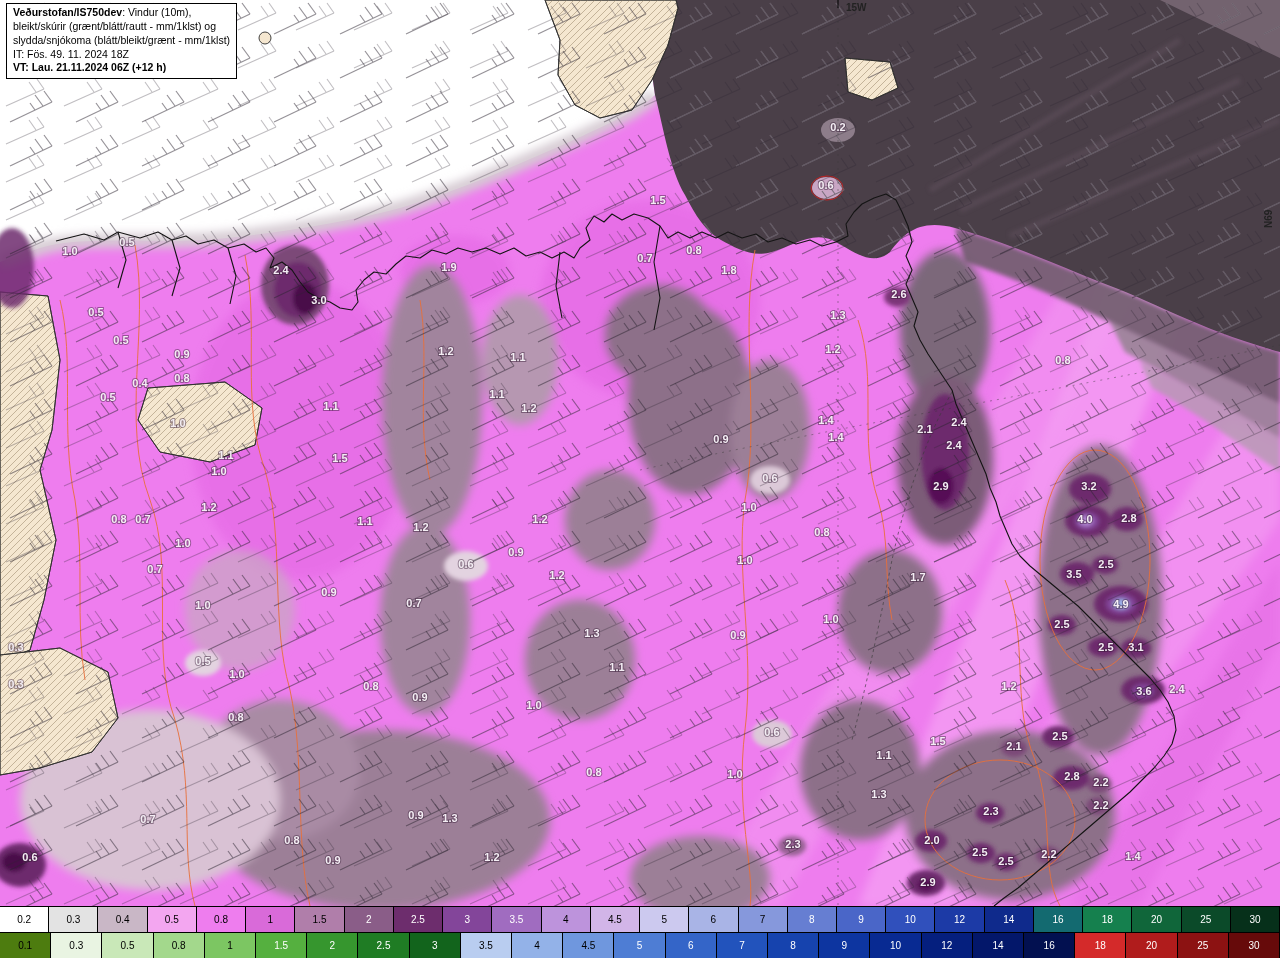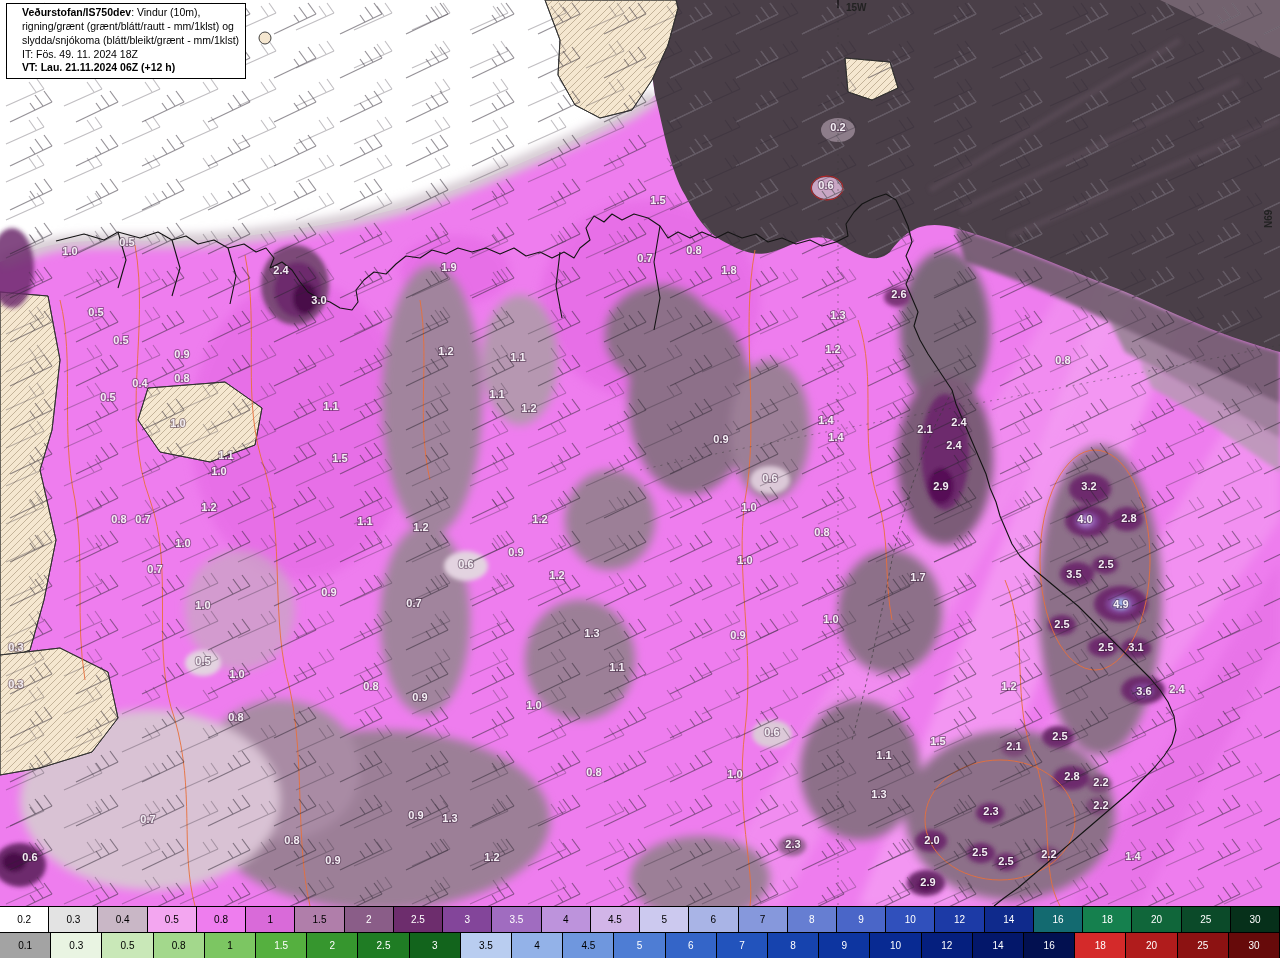--- a/index.html
+++ b/index.html
@@ -5,21 +5,21 @@
   html,body{margin:0;padding:0;}
   body{
     width:1280px;height:958px;overflow:hidden;background:#fff;
     font-family:"Liberation Sans",sans-serif;position:relative;
   }
   .map-wrap{position:relative;width:1280px;height:906px;background:#ee7dee;}
   svg{display:block;}
   .header-box{
     position:absolute;top:3px;left:6px;z-index:5;
     background:#ffffff;border:1px solid #000;
-    padding:2px 6px 3px 15px;font-size:10.5px;line-height:1.32;color:#000;
+    padding:2px 6px 3px 6px;font-size:10.5px;line-height:1.32;color:#000;
     max-width:270px;
   }
   .header-box .ln{display:block;white-space:nowrap;}
   .header-box b{font-weight:bold;}
   .scales{width:1280px;height:52px;border-top:1px solid #000;box-sizing:border-box;}
   .scalebar{
     display:flex;width:1280px;height:26px;box-sizing:border-box;
     border-bottom:1px solid #000;
   }
   .scalebar .cell{
@@ -343,21 +343,21 @@
 
     <g id="grid-labels">
       <line x1="838" y1="0" x2="838" y2="8" stroke="#000" stroke-width="1"></line>
       <text x="846" y="11">15W</text>
       <text x="1272" y="228" transform="rotate(-90 1272 228)">N69</text>
     </g>
   </svg>
 
   <div class="header-box">
     <span class="ln"><b>Veðurstofan/IS750dev</b><span>: Vindur (10m),</span></span>
-    <span class="ln">rigning/grænt (grænt/blátt/rautt - mm/1klst) og</span>
+    <span class="ln">bleikt/skúrir (grænt/blátt/rautt - mm/1klst) og</span>
     <span class="ln">slydda/snjókoma (blátt/bleikt/grænt - mm/1klst)</span>
     <span class="ln">IT: Fös. 49. 11. 2024 18Z</span>
     <span class="ln"><b>VT: Lau. 21.11.2024 06Z (+12 h)</b></span>
   </div>
 </div>
 
 <div class="scales">
   <div class="scalebar">
       <div class="cell" style="background: rgb(255, 255, 255); color: rgb(0, 0, 0);">0.2</div>
       <div class="cell" style="background: rgb(227, 227, 227); color: rgb(0, 0, 0);">0.3</div>
@@ -380,21 +380,21 @@
       <div class="cell" style="background: rgb(48, 80, 188); color: rgb(255, 255, 255);">10</div>
       <div class="cell" style="background: rgb(28, 58, 166); color: rgb(255, 255, 255);">12</div>
       <div class="cell" style="background: rgb(15, 42, 140); color: rgb(255, 255, 255);">14</div>
       <div class="cell" style="background: rgb(19, 106, 112); color: rgb(255, 255, 255);">16</div>
       <div class="cell" style="background: rgb(21, 128, 78); color: rgb(255, 255, 255);">18</div>
       <div class="cell" style="background: rgb(16, 102, 58); color: rgb(255, 255, 255);">20</div>
       <div class="cell" style="background: rgb(11, 74, 41); color: rgb(255, 255, 255);">25</div>
       <div class="cell" style="background: rgb(6, 48, 26); color: rgb(255, 255, 255);">30</div>
     </div>
   <div class="scalebar">
-      <div class="cell" style="background: #a3a3a3; color: rgb(0, 0, 0);">0.1</div>
+      <div class="cell" style="background: #4d7c0f; color: rgb(0, 0, 0);">0.1</div>
       <div class="cell" style="background: rgb(233, 244, 226); color: rgb(0, 0, 0);">0.3</div>
       <div class="cell" style="background: rgb(201, 232, 184); color: rgb(0, 0, 0);">0.5</div>
       <div class="cell" style="background: rgb(163, 216, 140); color: rgb(0, 0, 0);">0.8</div>
       <div class="cell" style="background: rgb(124, 198, 98); color: rgb(0, 0, 0);">1</div>
       <div class="cell" style="background: rgb(85, 176, 63); color: rgb(255, 255, 255);">1.5</div>
       <div class="cell" style="background: rgb(54, 150, 46); color: rgb(255, 255, 255);">2</div>
       <div class="cell" style="background: rgb(31, 124, 36); color: rgb(255, 255, 255);">2.5</div>
       <div class="cell" style="background: rgb(18, 100, 28); color: rgb(255, 255, 255);">3</div>
       <div class="cell" style="background: rgb(185, 205, 240); color: rgb(0, 0, 0);">3.5</div>
       <div class="cell" style="background: rgb(147, 178, 232); color: rgb(0, 0, 0);">4</div>

